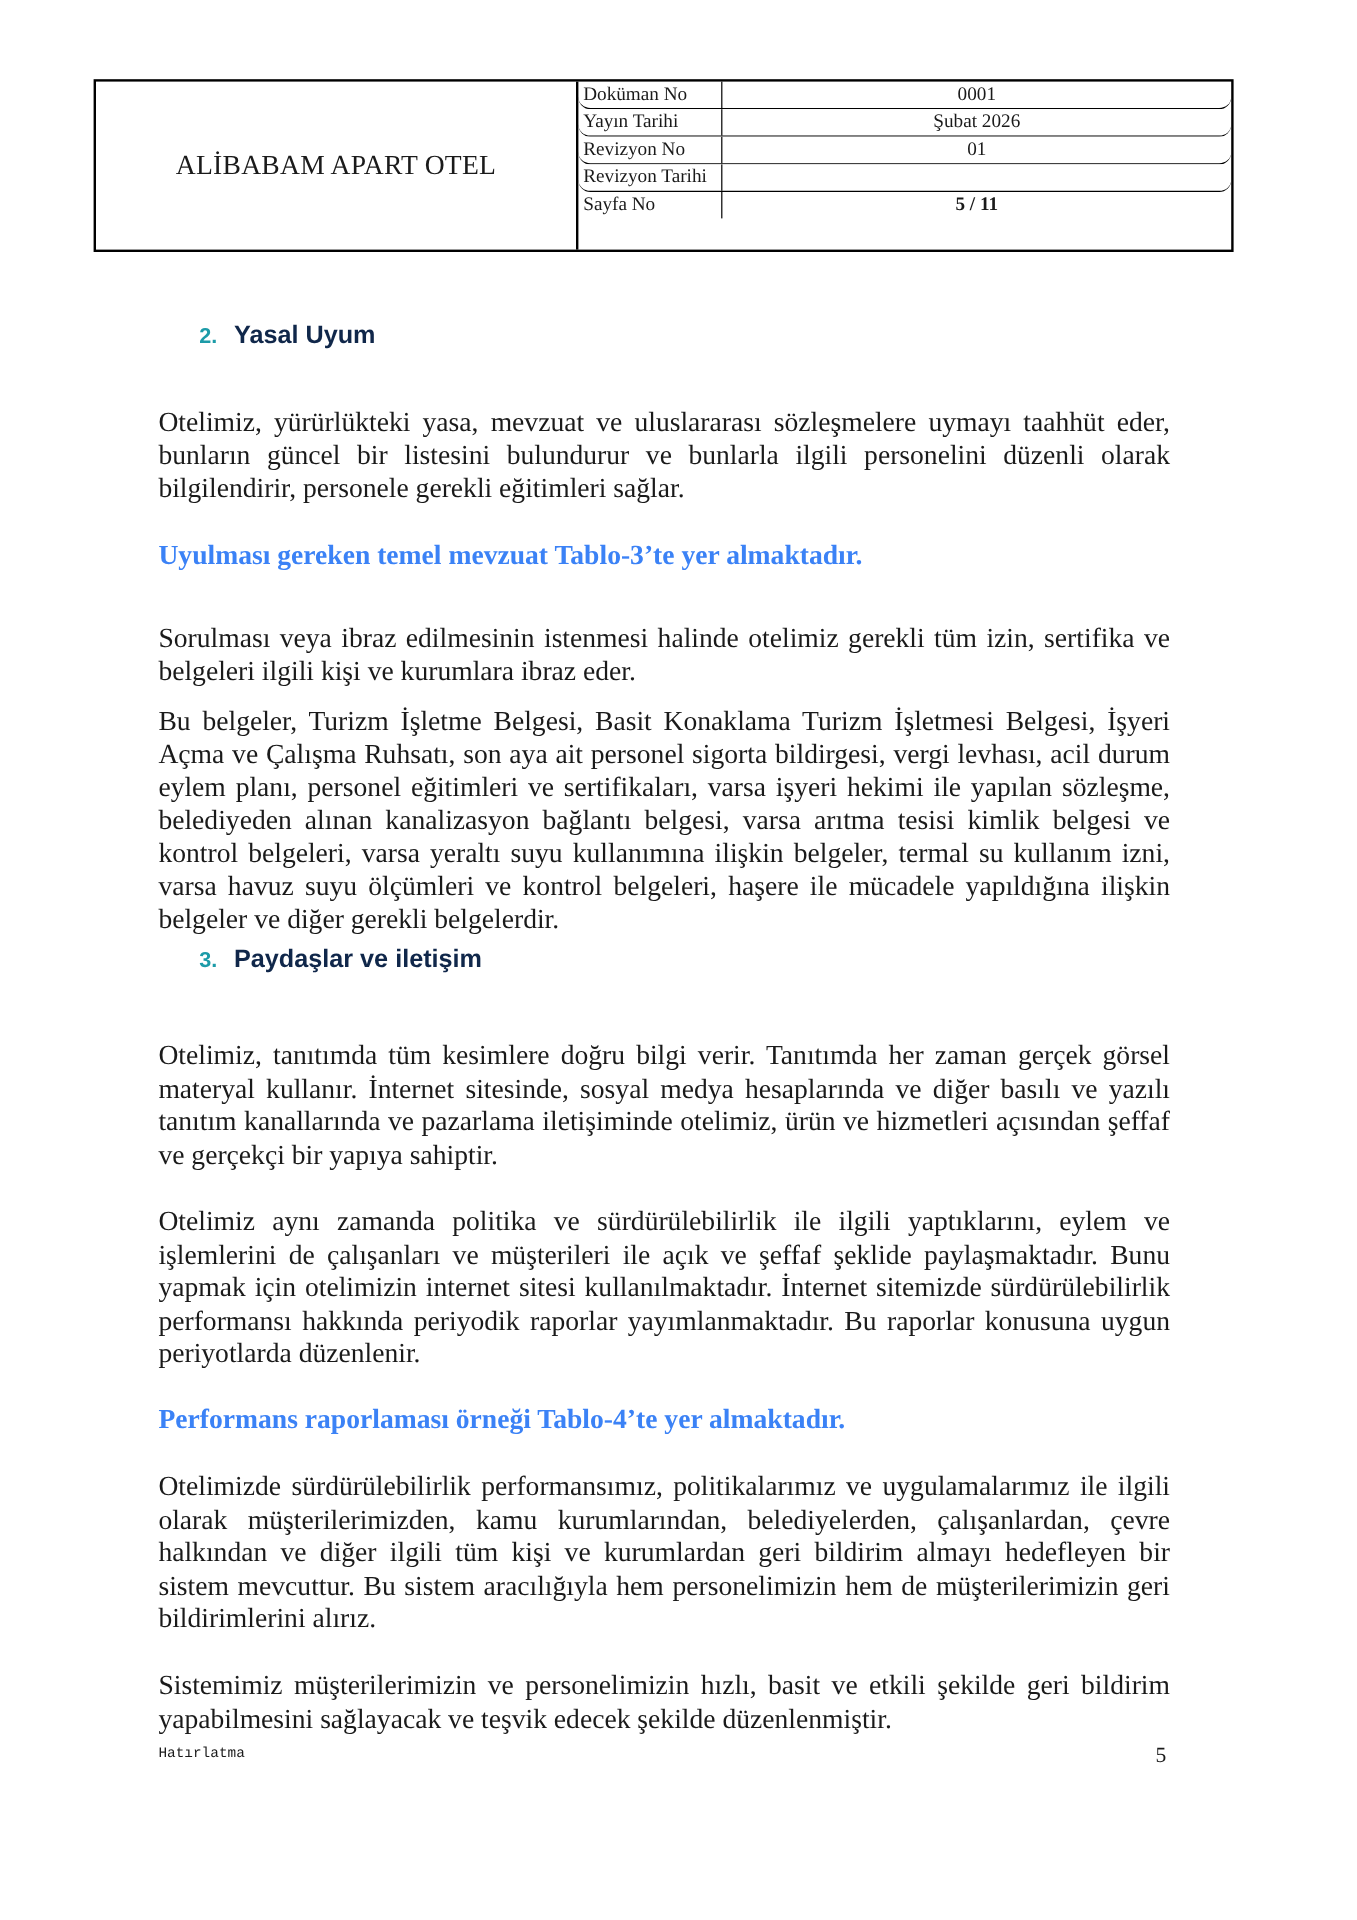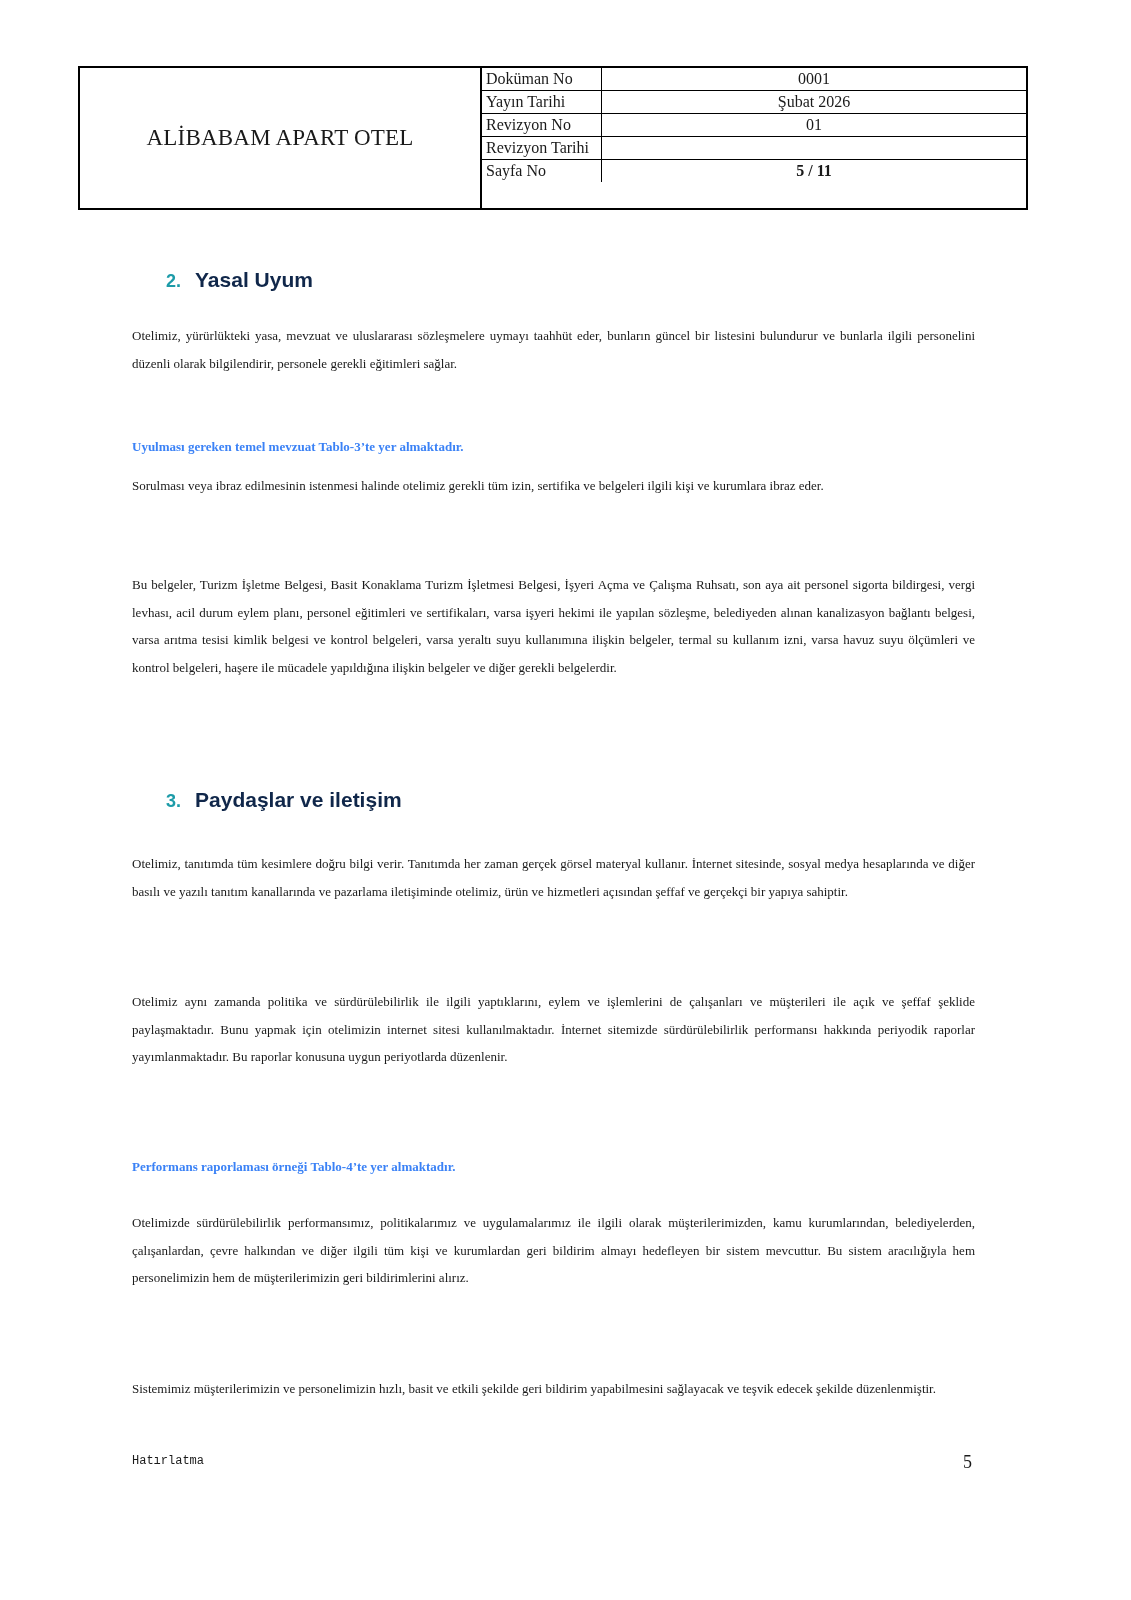--- a/index.html
+++ b/index.html
@@ -5,34 +5,34 @@
     html, body { margin: 0; padding: 0; background: #ffffff; }
     body { width: 1131px; height: 1600px; position: relative; overflow: hidden;
            font-family: "Liberation Serif", "DejaVu Serif", serif; color: #1a1a1a; }
     .header-table { position: absolute; left: 78px; top: 66px; width: 950px; height: 144px;
                     border: 2.5px solid #000; box-sizing: border-box; display: flex; }
     .hcell { box-sizing: border-box; display: flex; align-items: center; justify-content: center; }
     .hcell.org { width: 402px; border-right: 2.5px solid #000; font-size: 23px; letter-spacing: 0.2px; }
     .hcell.title { width: 355px; border-right: 2.5px solid #000; flex-direction: column; justify-content: flex-start;
                    padding-top: 40px; font-weight: bold; font-size: 15px; line-height: 23px; text-align: center; }
     .meta { flex: 1; display: flex; flex-direction: column; }
-    .meta-row { display: flex; border-bottom: 1px solid #000; font-size: 16px; }
+    .meta-row { display: flex; border-bottom: 1px solid #000; font-size: 16px; border-radius: 10px; }
     .meta-row:last-child { border-bottom: none; }
     .meta-row .k { width: 120px; border-right: 1px solid #000; padding-left: 4px; box-sizing: border-box; line-height: 22px; }
     .meta-row .v { flex: 1; text-align: center; line-height: 22px; }
     .meta-row.tall .k { line-height: 22px; }
     .meta-row.tall .v { display: flex; align-items: center; justify-content: center; }
     .bold { font-weight: bold; }
 
     .h2 { position: absolute; left: 166px; font-family: "Liberation Sans", "DejaVu Sans", sans-serif;
           font-weight: bold; font-size: 21px; color: #10274a; }
     .h2 .num { color: #1c9ba8; font-size: 18px; margin-right: 14px; }
 
-    .para { position: absolute; left: 132px; width: 843px; font-size: 13px; line-height: 27.5px;
-            text-align: justify; text-align-last: left; }
+    .para { position: absolute; left: 132px; width: 843px; font-size: 23px; line-height: 27.5px;
+            text-align: justify; text-align-last: left; margin-top: 16px; }
     .red { color: #3b82f6; font-weight: bold; }
 
     .page-num { position: absolute; left: 963px; top: 1452px; font-size: 18px; }
     .footer-note { position: absolute; left: 132px; top: 1454px; font-size: 12px; font-family: Liberation Mono, monospace; }
   </style>
 </head>
 <body>
 
 <div class="header-table">
   <div class="hcell org">ALİBABAM APART OTEL</div>
@@ -58,21 +58,21 @@
       <div class="v bold">5 / 11</div>
     </div>
   </div>
 </div>
 
 <div class="h2" style="top:268px;">
   <span class="num">2.</span><span>Yasal Uyum</span>
 </div>
 <div class="para" style="top:322px;">Otelimiz, yürürlükteki yasa, mevzuat ve uluslararası sözleşmelere uymayı taahhüt eder, bunların güncel bir listesini bulundurur ve bunlarla ilgili personelini düzenli olarak bilgilendirir, personele gerekli eğitimleri sağlar.</div>
 <div class="para red" style="top:433px;">Uyulması gereken temel mevzuat Tablo-3’te yer almaktadır.</div>
-<div class="para" style="top:472px;">Sorulması veya ibraz edilmesinin istenmesi halinde otelimiz gerekli tüm izin, sertifika ve belgeleri ilgili kişi ve kurumlara ibraz eder.</div>
+<div class="para" style="top:502px;">Sorulması veya ibraz edilmesinin istenmesi halinde otelimiz gerekli tüm izin, sertifika ve belgeleri ilgili kişi ve kurumlara ibraz eder.</div>
 <div class="para" style="top:571px;">Bu belgeler, Turizm İşletme Belgesi, Basit Konaklama Turizm İşletmesi Belgesi, İşyeri Açma ve Çalışma Ruhsatı, son aya ait personel sigorta bildirgesi, vergi levhası, acil durum eylem planı, personel eğitimleri ve sertifikaları, varsa işyeri hekimi ile yapılan sözleşme, belediyeden alınan kanalizasyon bağlantı belgesi, varsa arıtma tesisi kimlik belgesi ve kontrol belgeleri, varsa yeraltı suyu kullanımına ilişkin belgeler, termal su kullanım izni, varsa havuz suyu ölçümleri ve kontrol belgeleri, haşere ile mücadele yapıldığına ilişkin belgeler ve diğer gerekli belgelerdir.</div>
 
 <div class="h2" style="top:788px;">
   <span class="num">3.</span><span>Paydaşlar ve iletişim</span>
 </div>
 <div class="para" style="top:850px;">Otelimiz, tanıtımda tüm kesimlere doğru bilgi verir. Tanıtımda her zaman gerçek görsel materyal kullanır. İnternet sitesinde, sosyal medya hesaplarında ve diğer basılı ve yazılı tanıtım kanallarında ve pazarlama iletişiminde otelimiz, ürün ve hizmetleri açısından şeffaf ve gerçekçi bir yapıya sahiptir.</div>
 <div class="para" style="top:988px;">Otelimiz aynı zamanda politika ve sürdürülebilirlik ile ilgili yaptıklarını, eylem ve işlemlerini de çalışanları ve müşterileri ile açık ve şeffaf şeklide paylaşmaktadır. Bunu yapmak için otelimizin internet sitesi kullanılmaktadır. İnternet sitemizde sürdürülebilirlik performansı hakkında periyodik raporlar yayımlanmaktadır. Bu raporlar konusuna uygun periyotlarda düzenlenir.</div>
 <div class="para red" style="top:1153px;">Performans raporlaması örneği Tablo-4’te yer almaktadır.</div>
 <div class="para" style="top:1209px;">Otelimizde sürdürülebilirlik performansımız, politikalarımız ve uygulamalarımız ile ilgili olarak müşterilerimizden, kamu kurumlarından, belediyelerden, çalışanlardan, çevre halkından ve diğer ilgili tüm kişi ve kurumlardan geri bildirim almayı hedefleyen bir sistem mevcuttur. Bu sistem aracılığıyla hem personelimizin hem de müşterilerimizin geri bildirimlerini alırız.</div>
 <div class="para" style="top:1375px;">Sistemimiz müşterilerimizin ve personelimizin hızlı, basit ve etkili şekilde geri bildirim yapabilmesini sağlayacak ve teşvik edecek şekilde düzenlenmiştir.</div>

